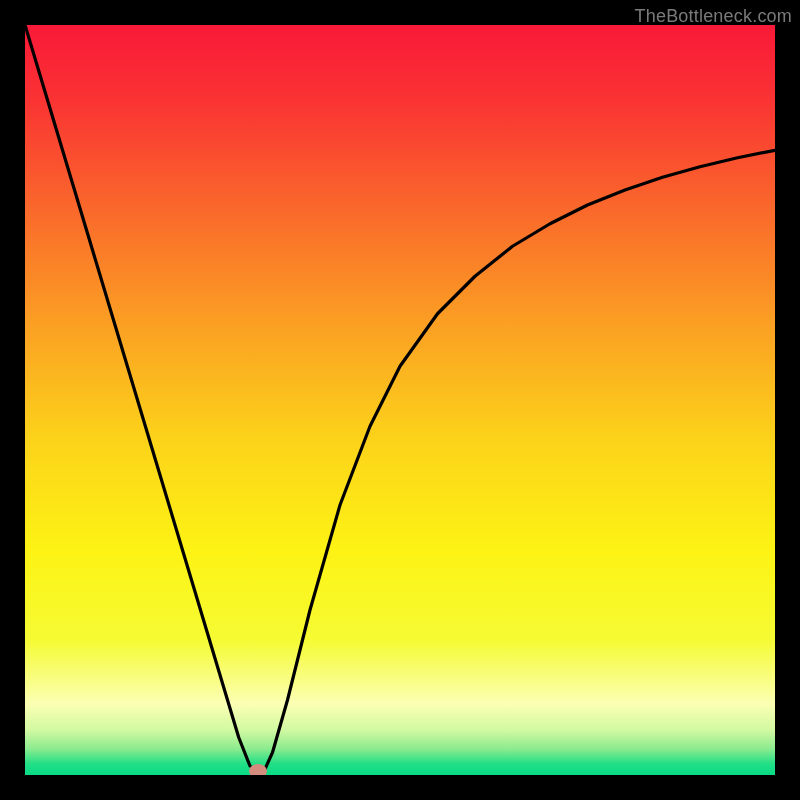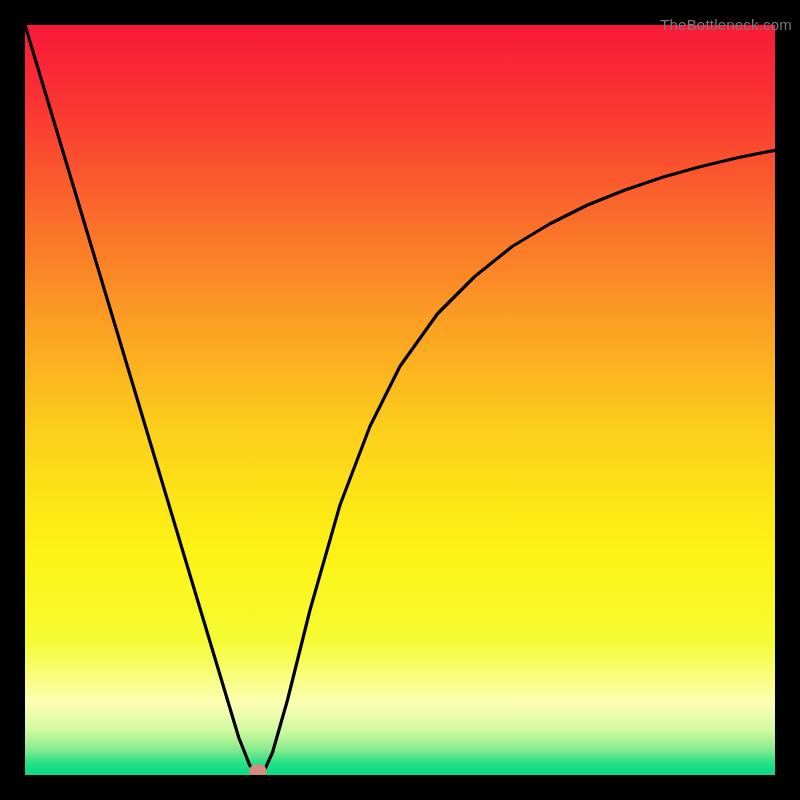--- a/index.html
+++ b/index.html
@@ -12,24 +12,24 @@
     font-family: Arial, Helvetica, sans-serif;
   }
   .chart-container {
     position: relative;
     width: 800px;
     height: 800px;
     background: #000;
   }
   .watermark {
     position: absolute;
-    top: 16px;
+    top: 6px;
     right: 8px;
     color: #7a7a7a;
-    font-size: 15px;
+    font-size: 18px;
     font-weight: 400;
     z-index: 20;
     letter-spacing: 0.2px;
   }
   .plot-area {
     position: absolute;
     left: 25px;
     top: 25px;
     width: 750px;
     height: 750px;

